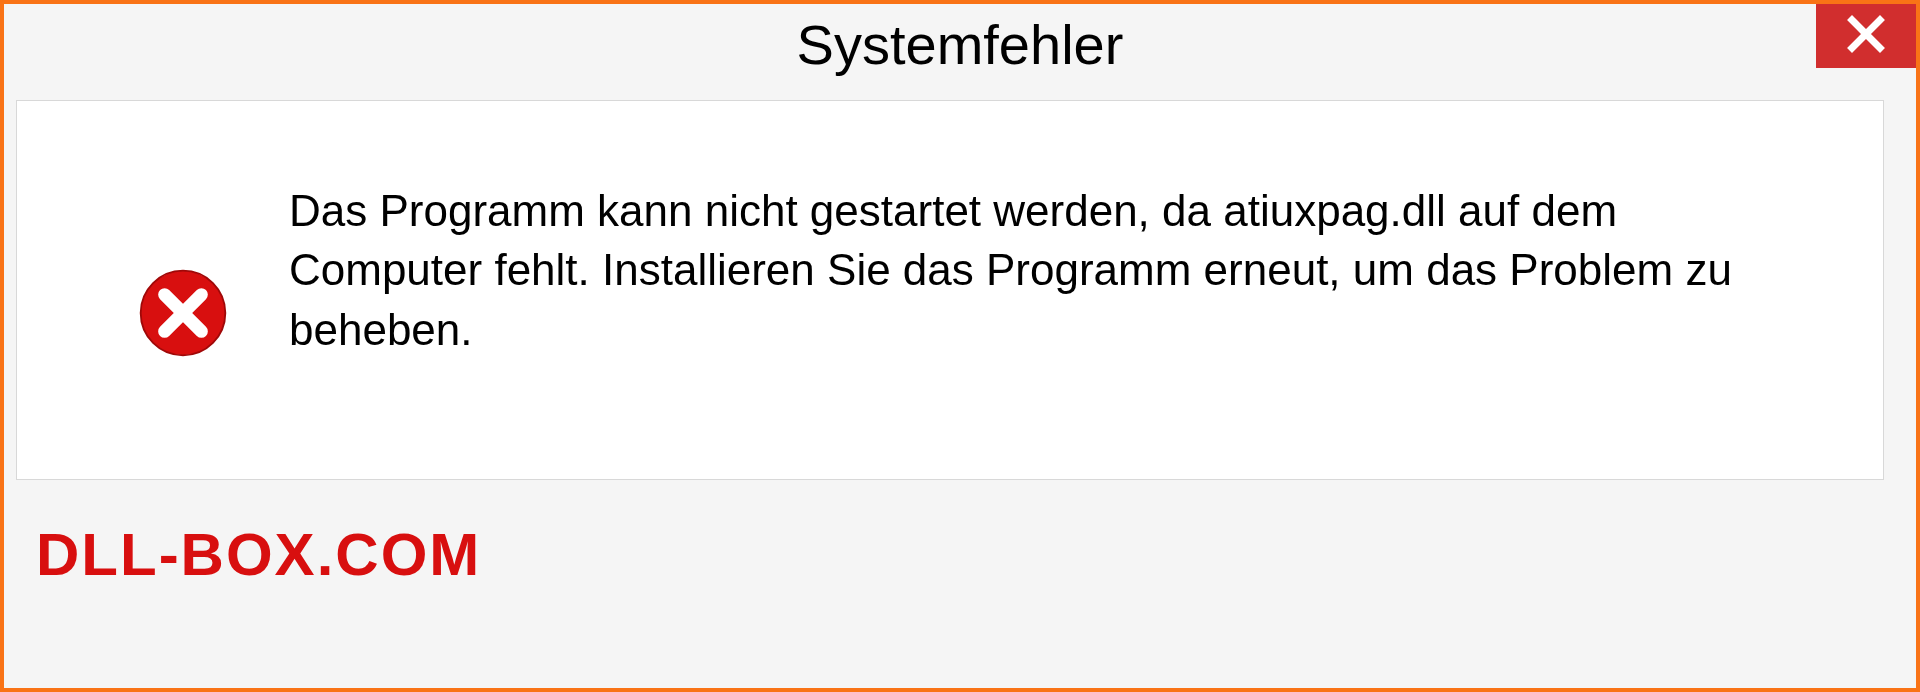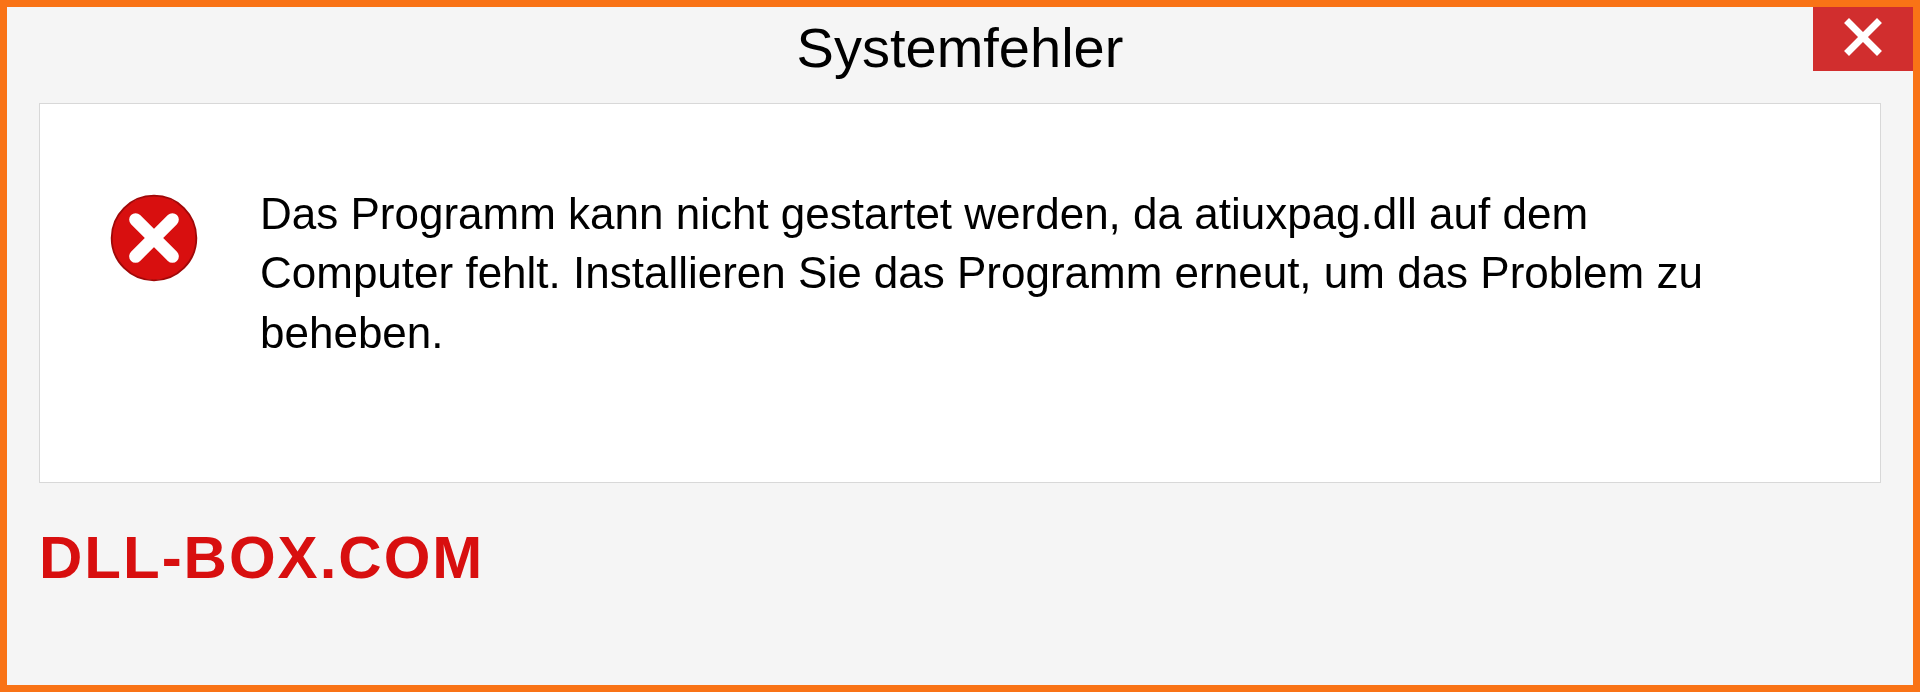--- a/index.html
+++ b/index.html
@@ -11,21 +11,21 @@
       width: 1920px;
       height: 692px;
       font-family: "Segoe UI", Tahoma, Arial, sans-serif;
       background: #f5f5f5;
       overflow: hidden;
     }
     .dialog {
       width: 100%;
       height: 100%;
       background: #f5f5f5;
-      border: 7px solid #f97316;
+      border: 4px solid #f97316;
       position: relative;
       display: flex;
       flex-direction: column;
     }
     .titlebar {
       height: 80px;
       display: flex;
       align-items: center;
       justify-content: center;
       position: relative;
@@ -45,27 +45,27 @@
       display: flex;
       align-items: center;
       justify-content: center;
       cursor: pointer;
     }
     .close-btn svg {
       width: 40px;
       height: 40px;
     }
     .content-box {
-      margin: 16px 32px 0 32px;
+      margin: 16px 32px 0 12px;
       border: 1px solid #d8d8d8;
       background: #ffffff;
       flex: 0 0 auto;
-      padding: 80px 60px 120px 68px;
+      padding: 80px 60px 120px 120px;
       display: flex;
-      align-items: flex-start;
+      align-items: flex-end;
       gap: 60px;
     }
     .error-icon {
       width: 92px;
       height: 92px;
       flex-shrink: 0;
       margin-top: 8px;
     }
     .error-icon svg {
       width: 100%;

